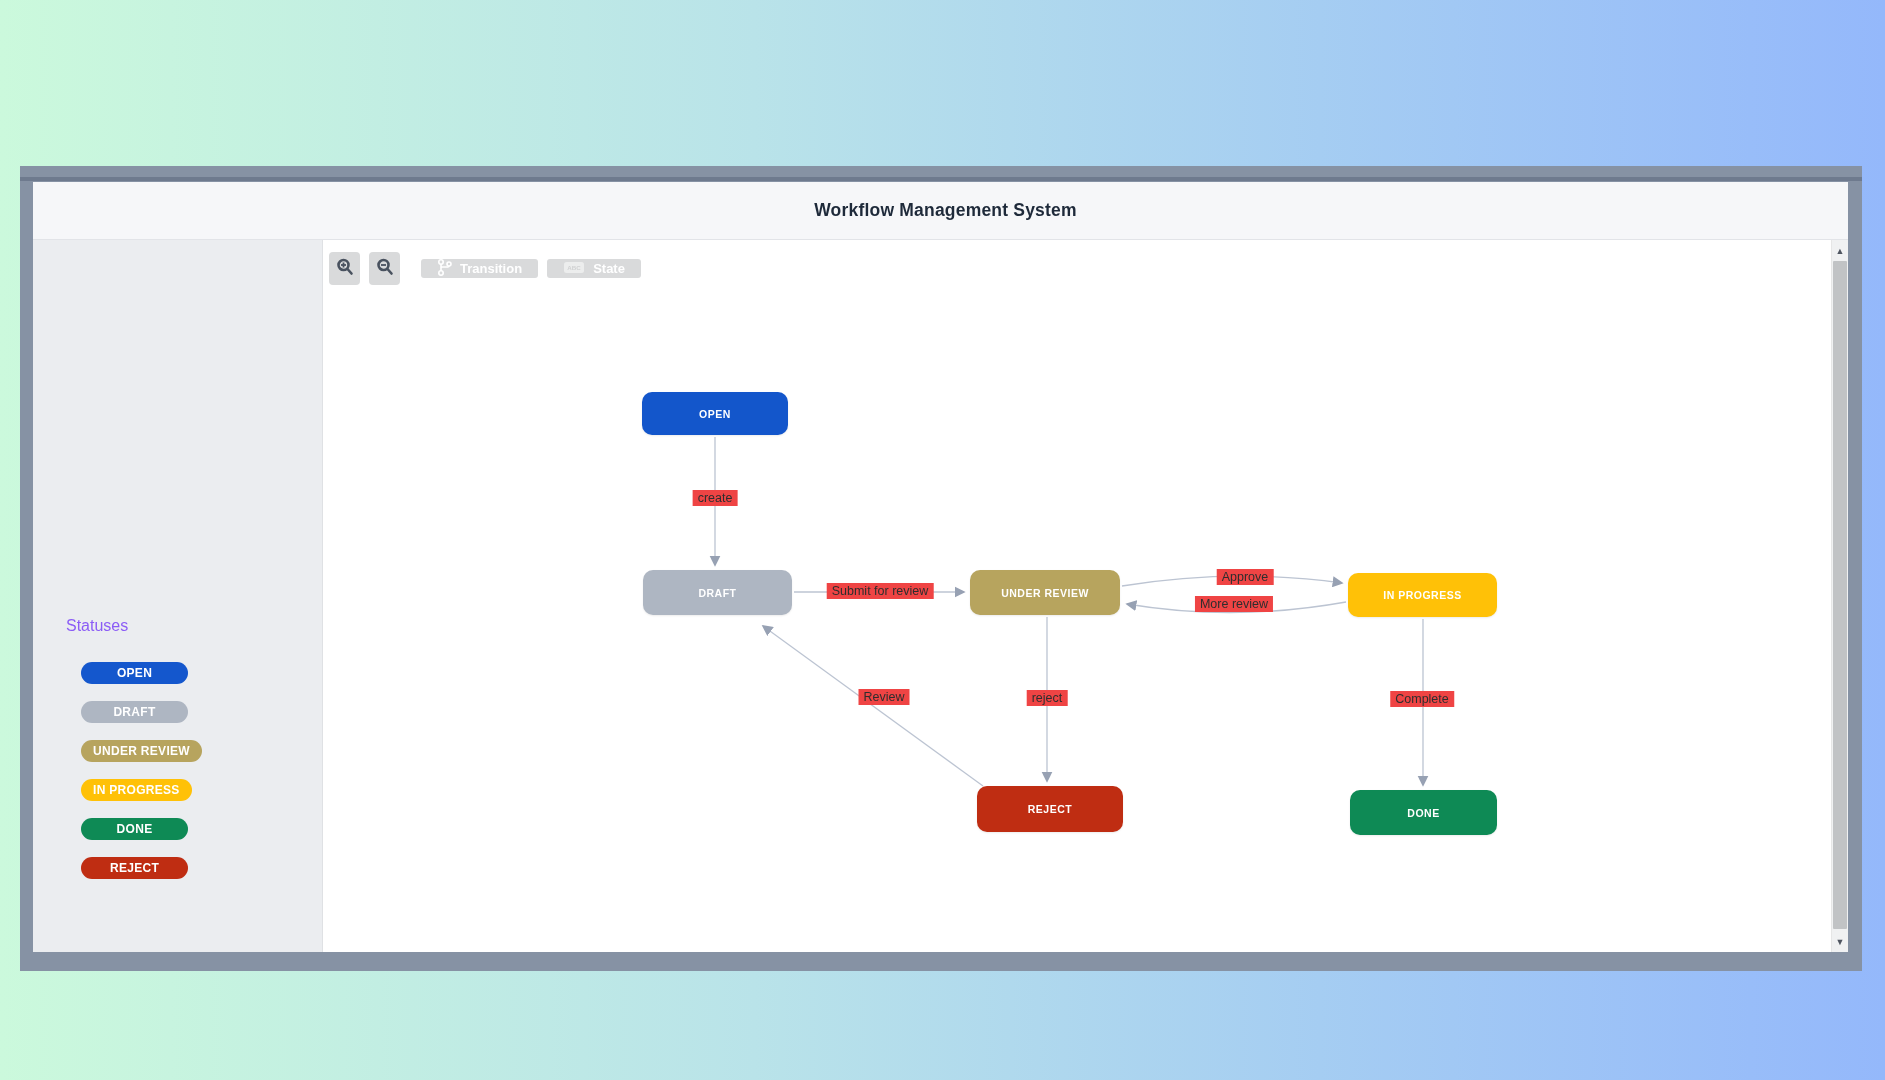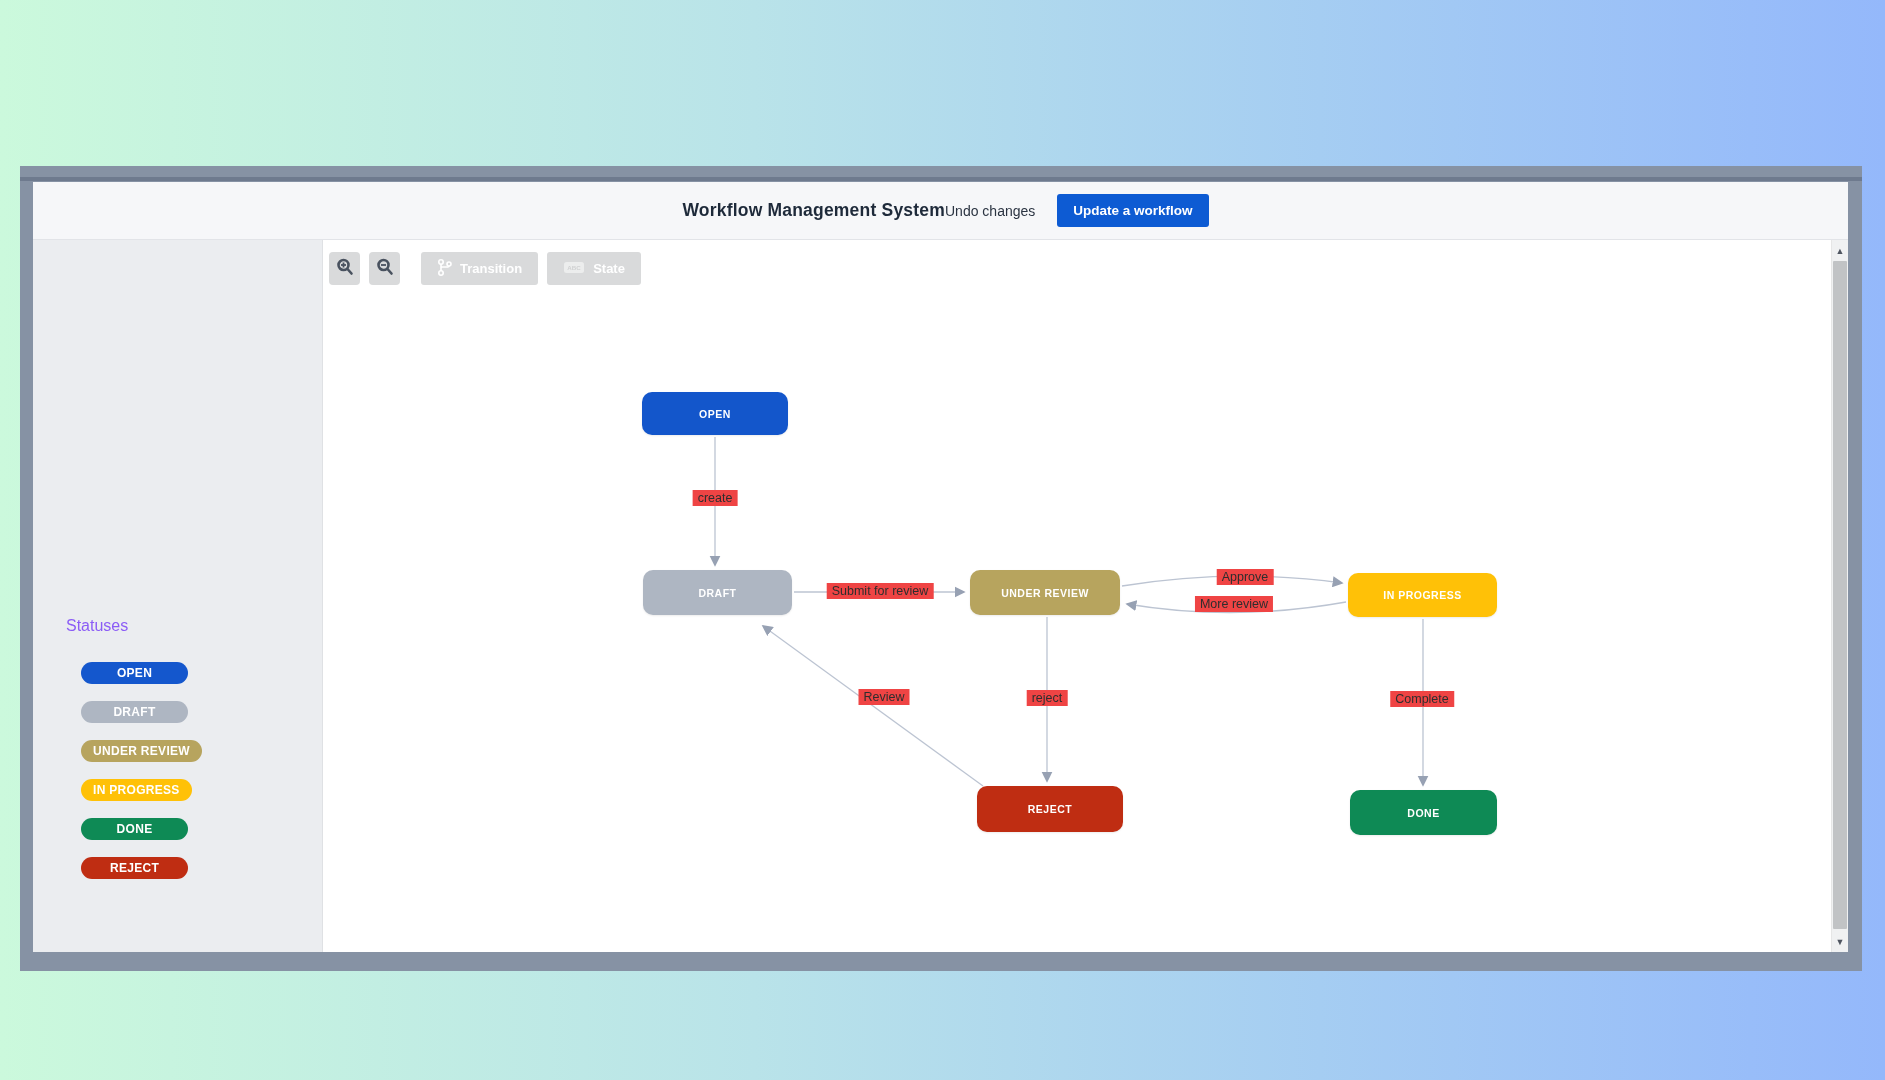--- a/index.html
+++ b/index.html
@@ -31,21 +31,21 @@
   .status-list { position:absolute; top:422px; left:48px; }
   .status-pill { display:table; min-width:107px; text-align:center; padding:4px 12px;
     border-radius:11px; color:#fff; font-size:12px; font-weight:700; letter-spacing:.3px;
     margin-bottom:17px; cursor:pointer; }
 
   .canvas { flex:1; position:relative; background:#ffffff; overflow:hidden; }
 
   .toolbar { position:absolute; top:12px; left:6px; display:flex; align-items:center; gap:9px; z-index:5; }
   .tb-sq { width:31px; height:33px; background:#d9dadb; border:none; border-radius:4px;
     display:flex; align-items:center; justify-content:center; cursor:pointer; }
-  .tb-wide { height:33px; background:#d9dadb; border:none; border-radius:3px; color:#fff;
+  .tb-wide { height:19px; background:#d9dadb; border:none; border-radius:3px; color:#fff;
     font-weight:700; font-size:13px; display:flex; align-items:center; gap:8px;
     padding:0 16px; cursor:default; font-family:inherit; }
   .tb-gap { width:3px; }
 
   .edges-svg { position:absolute; left:0; top:0; z-index:1; }
   .wf-edge { fill:none; stroke:#bcc4d2; stroke-width:1.3px; }
   .wf-node { position:absolute; border-radius:10px; z-index:3; display:flex;
     align-items:center; justify-content:center; cursor:pointer;
     box-shadow:0 1px 2px rgba(0,0,0,.08); }
   .wf-node span { color:#fff; font-size:10.5px; font-weight:700; letter-spacing:.5px; }
@@ -64,24 +64,20 @@
 <body>
 
 <div class="frame">
   <div class="frame-topline"></div>
 
   <div class="app">
     <div class="app-main">
 
       <div class="app-header">
         <div class="app-title">Workflow Management System</div>
-        <div class="header-right">
-          <span class="undo-link">Undo changes</span>
-          <button class="update-btn">Update a workflow</button>
-        </div>
       </div>
 
       <div class="app-body">
         <div class="sidebar">
           <div class="statuses-label">Statuses</div>
           <div class="status-list">
               <div class="status-pill" style="background: rgb(20, 87, 205);">OPEN</div>
               <div class="status-pill" style="background: rgb(174, 182, 194);">DRAFT</div>
               <div class="status-pill" style="background: rgb(183, 164, 94);">UNDER REVIEW</div>
               <div class="status-pill" style="background: rgb(255, 193, 7);">IN PROGRESS</div>

